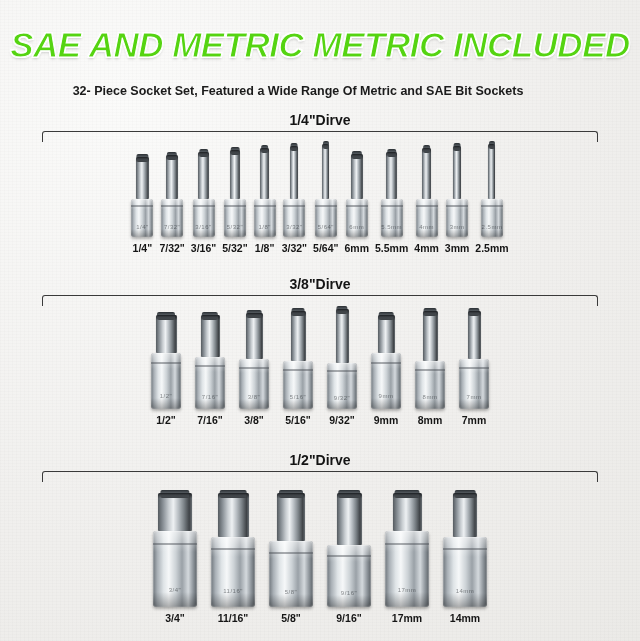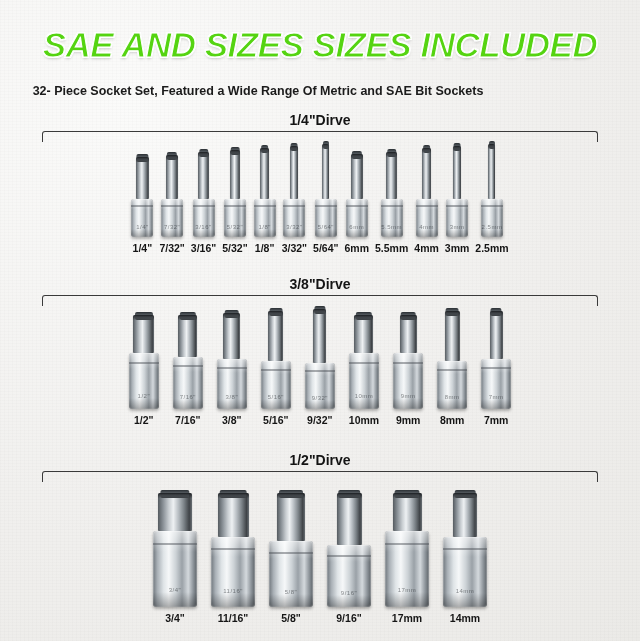--- a/index.html
+++ b/index.html
@@ -57,20 +57,21 @@
 
   .subhead {
     position: absolute;
     top: 84px;
     left: 0;
     width: 516px;
     text-align: center;
     font-size: 12.5px;
     font-weight: bold;
     color: #1b1b1b;
+    padding-left: 40px;
   }
 
   .section {
     position: absolute;
     left: 0;
     width: 640px;
   }
   .section-title {
     text-align: center;
     font-size: 14px;
@@ -185,21 +186,21 @@
     top: 16%;
     height: 2px;
     background: rgba(70,76,82,0.45);
   }
 </style>
 </head>
 <body>
 
 <div class="page">
 
-  <div class="headline">SAE AND SIZES SIZES INCLUDED</div>
+  <div class="headline">SAE AND METRIC METRIC INCLUDED</div>
   <div class="subhead">32- Piece Socket Set, Featured a Wide Range Of Metric and SAE Bit Sockets</div>
 
   <div class="section" style="top:112px;">
     <div class="section-title">1/4"Dirve</div>
     <div class="bracket"></div>
     <div class="row" id="row0" style="height:112px; gap:6px;">
         <div class="item">
           <div class="socket">
             <div class="bit hex" style="width: 13px; height: 42px;"></div>
             <div class="body" style="width: 22px; height: 38px;">
@@ -371,30 +372,20 @@
             <div class="bit hex" style="width: 13px; height: 54px;"></div>
             <div class="body" style="width: 30px; height: 46px;">
               <div class="collar"></div>
               <div class="etch">9/32"</div>
             </div>
           </div>
           <div class="label">9/32"</div>
         </div>
         <div class="item">
           <div class="socket">
-            <div class="bit hex" style="width: 19px; height: 38px;"></div>
-            <div class="body" style="width: 30px; height: 56px;">
-              <div class="collar"></div>
-              <div class="etch">10mm</div>
-            </div>
-          </div>
-          <div class="label">10mm</div>
-        </div>
-        <div class="item">
-          <div class="socket">
             <div class="bit hex" style="width: 17px; height: 38px;"></div>
             <div class="body" style="width: 30px; height: 56px;">
               <div class="collar"></div>
               <div class="etch">9mm</div>
             </div>
           </div>
           <div class="label">9mm</div>
         </div>
         <div class="item">
           <div class="socket">

